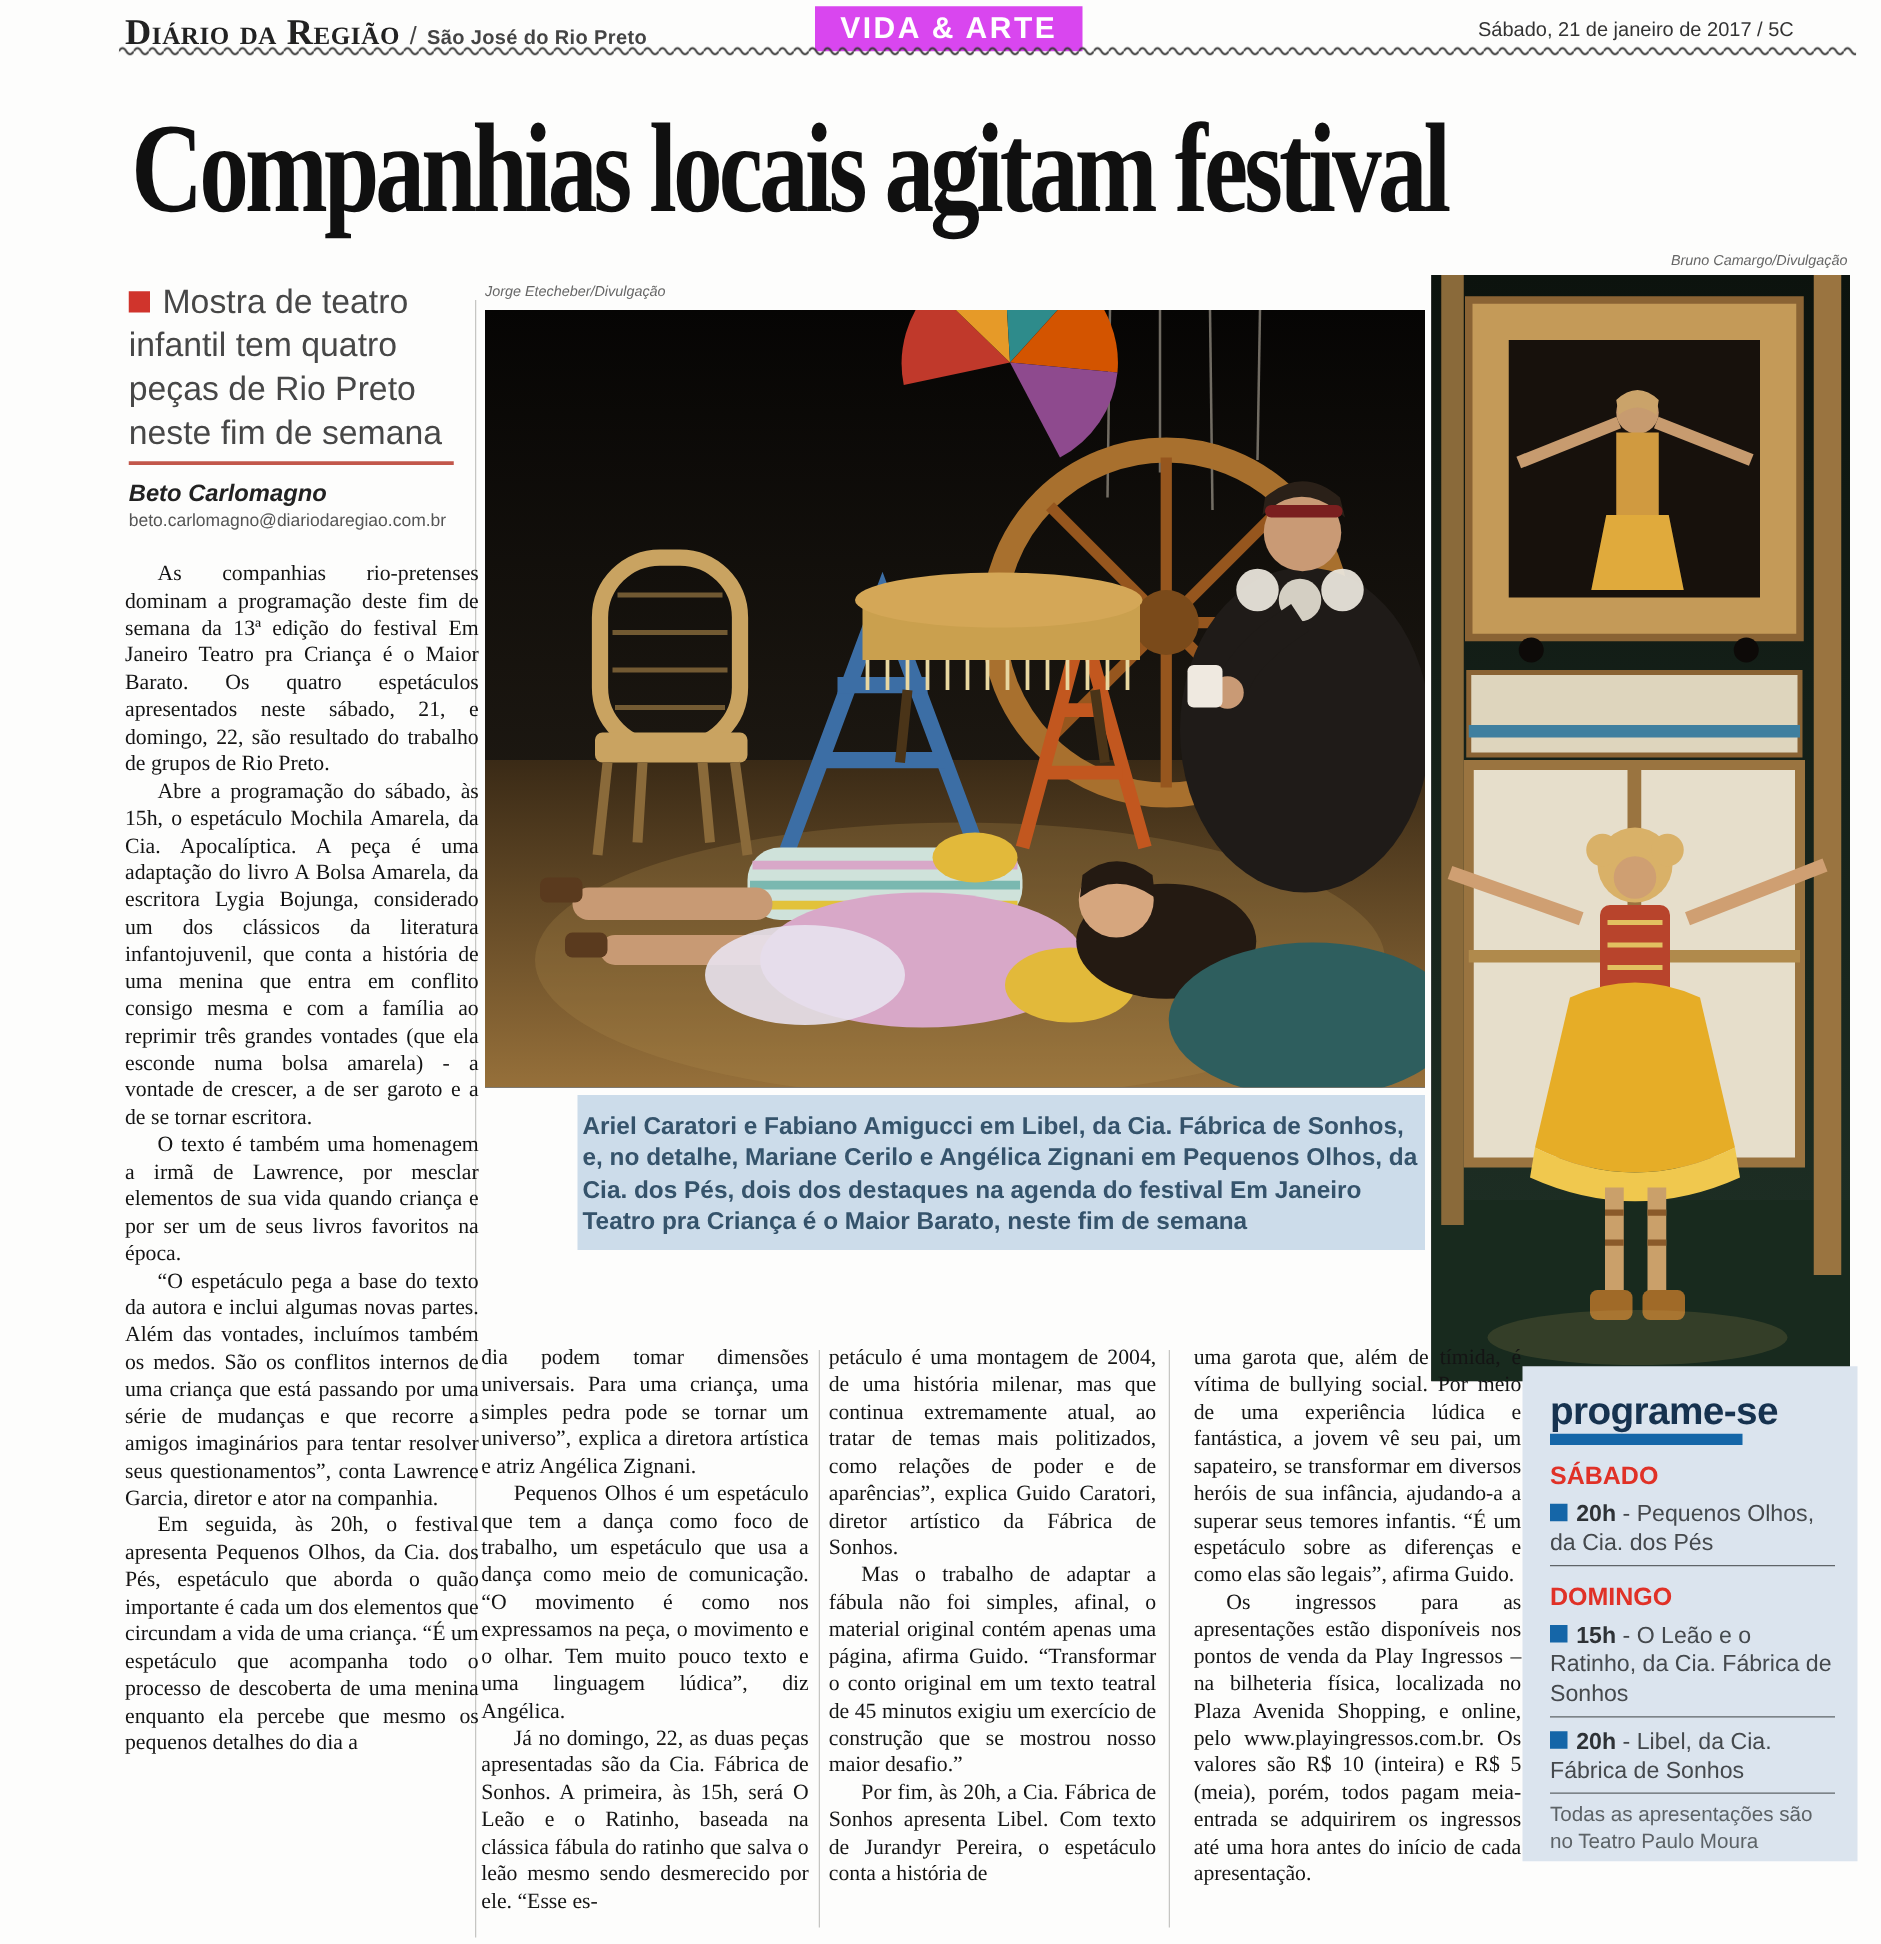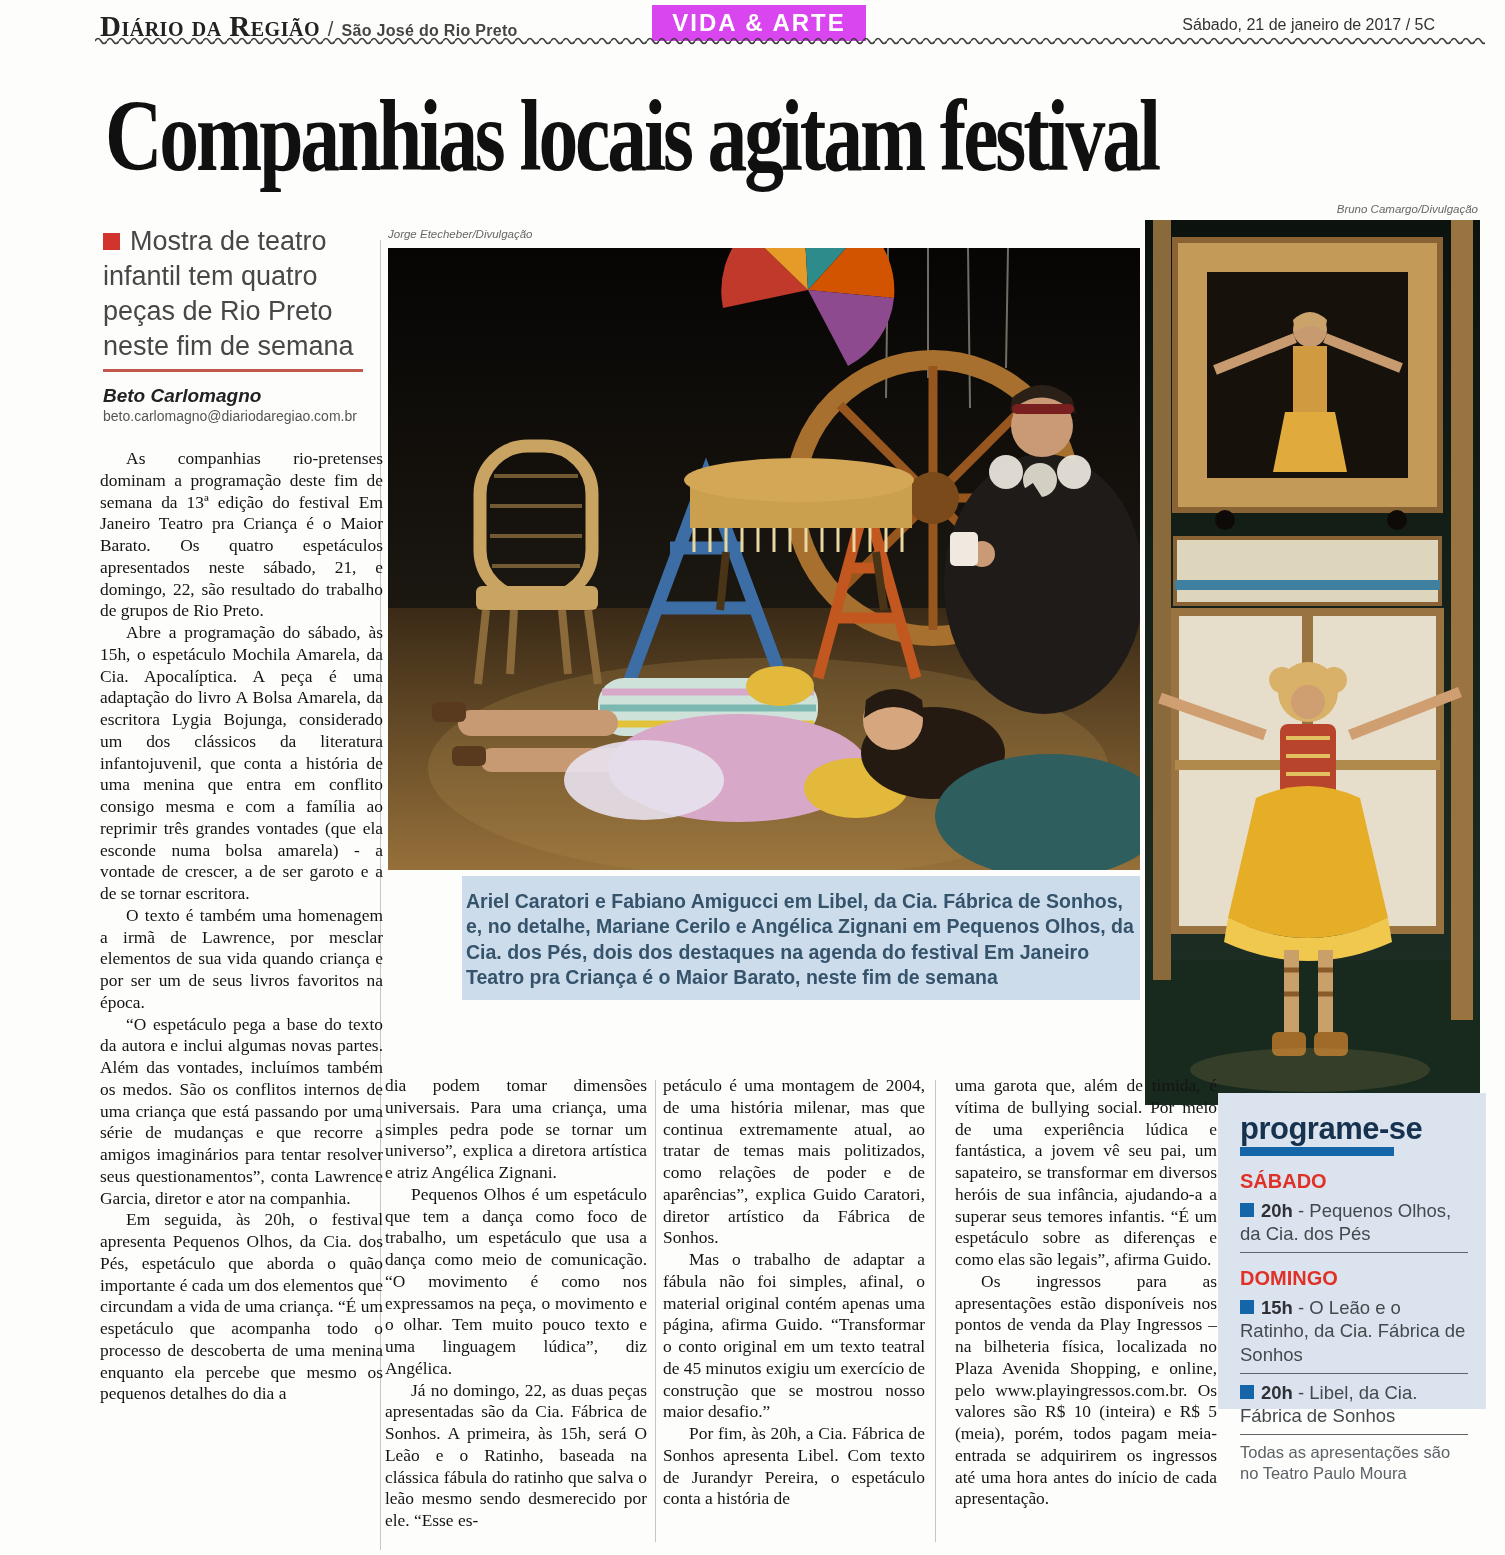--- a/index.html
+++ b/index.html
@@ -48,21 +48,21 @@
   .credit{font-family:"Liberation Sans",sans-serif;font-size:11.5px;color:#666;font-style:italic;}
   .photo{overflow:hidden;background:#111;}
   .photo svg{display:block;}
 
   
   .caption{left:462px;top:876px;width:678px;height:124px;background:#ccdcea;
        box-sizing:border-box;padding:13px 4px;font-family:"Liberation Sans",sans-serif;
        font-weight:bold;font-size:19.5px;line-height:1.3;color:#35536b;}
 
   
-  .psbox{left:1218px;top:1093px;width:268px;height:316px;background:#dbe4ee;
+  .psbox{left:1218px;top:1093px;width:268px;height:396px;background:#dbe4ee;
          box-sizing:border-box;padding:20px 18px 14px 22px;font-family:"Liberation Sans",sans-serif;}
   .ps-title{font-weight:bold;font-size:31px;letter-spacing:-.5px;color:#16324f;line-height:1;}
   .ps-bar{width:154px;height:9px;background:#1566a8;margin-top:3px;}
   .ps-day{font-weight:bold;font-size:20px;color:#e03127;margin:14px 0 6px;}
   .ps-item{font-size:18.5px;line-height:1.25;color:#45494d;border-bottom:1px solid #5f6468;
            padding-bottom:7px;margin-bottom:7px;}
   .ps-item b{color:#2e3236;}
   .blue-sq{display:inline-block;width:14px;height:14px;background:#1566a8;margin-right:7px;}
   .ps-note{font-size:16.5px;line-height:1.3;color:#5c6266;margin-top:2px;}
 </style>

